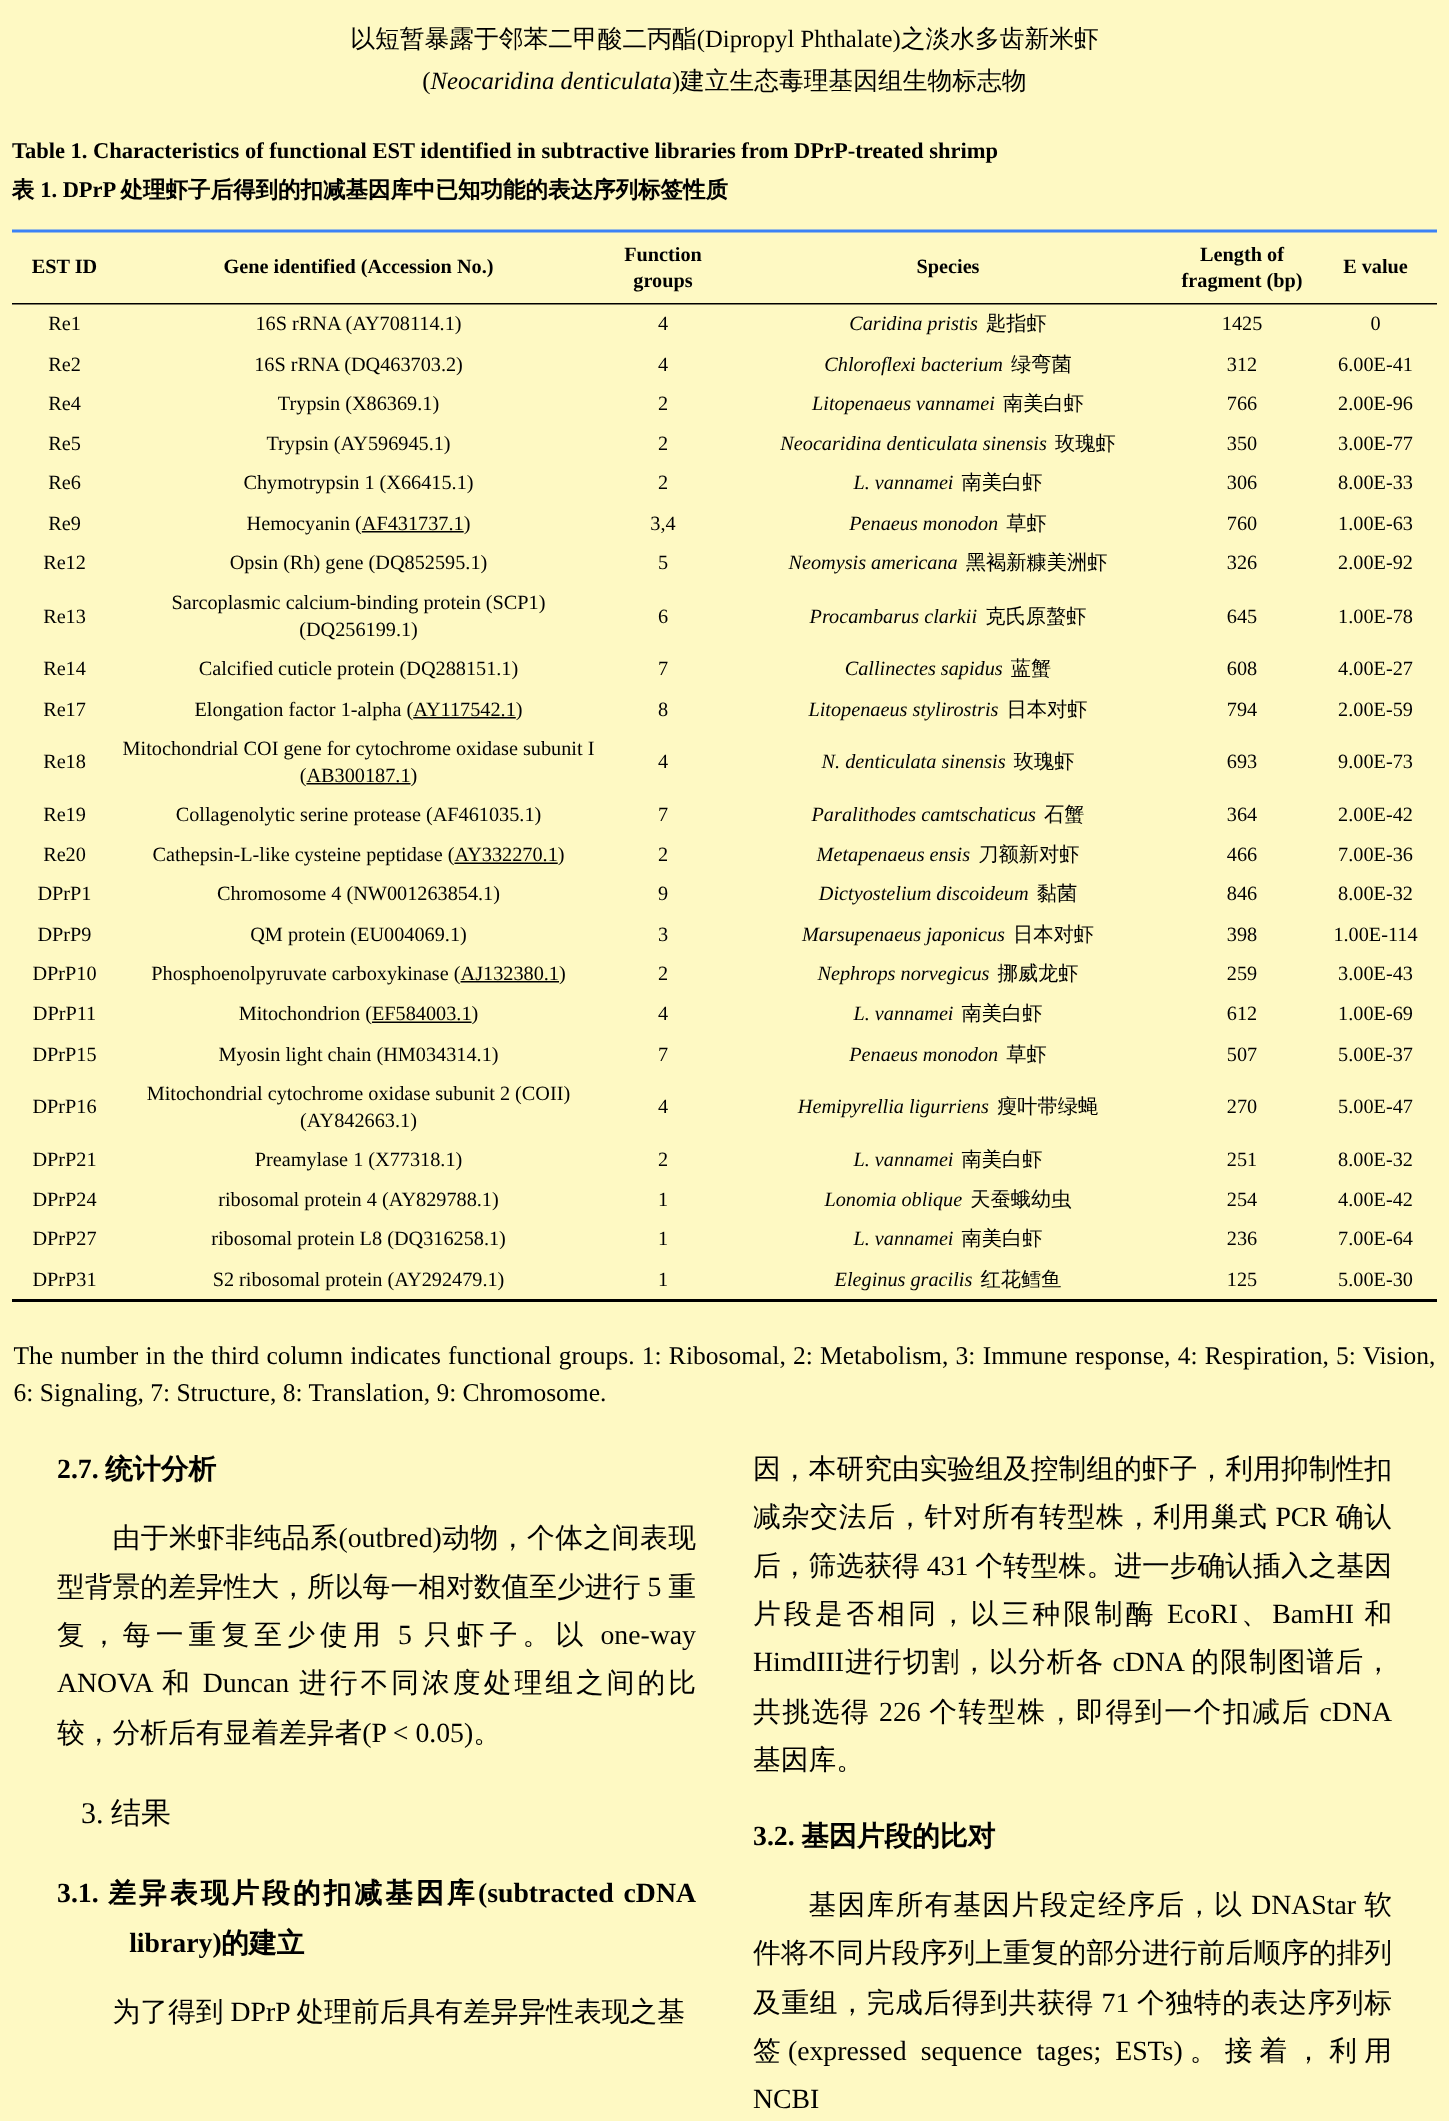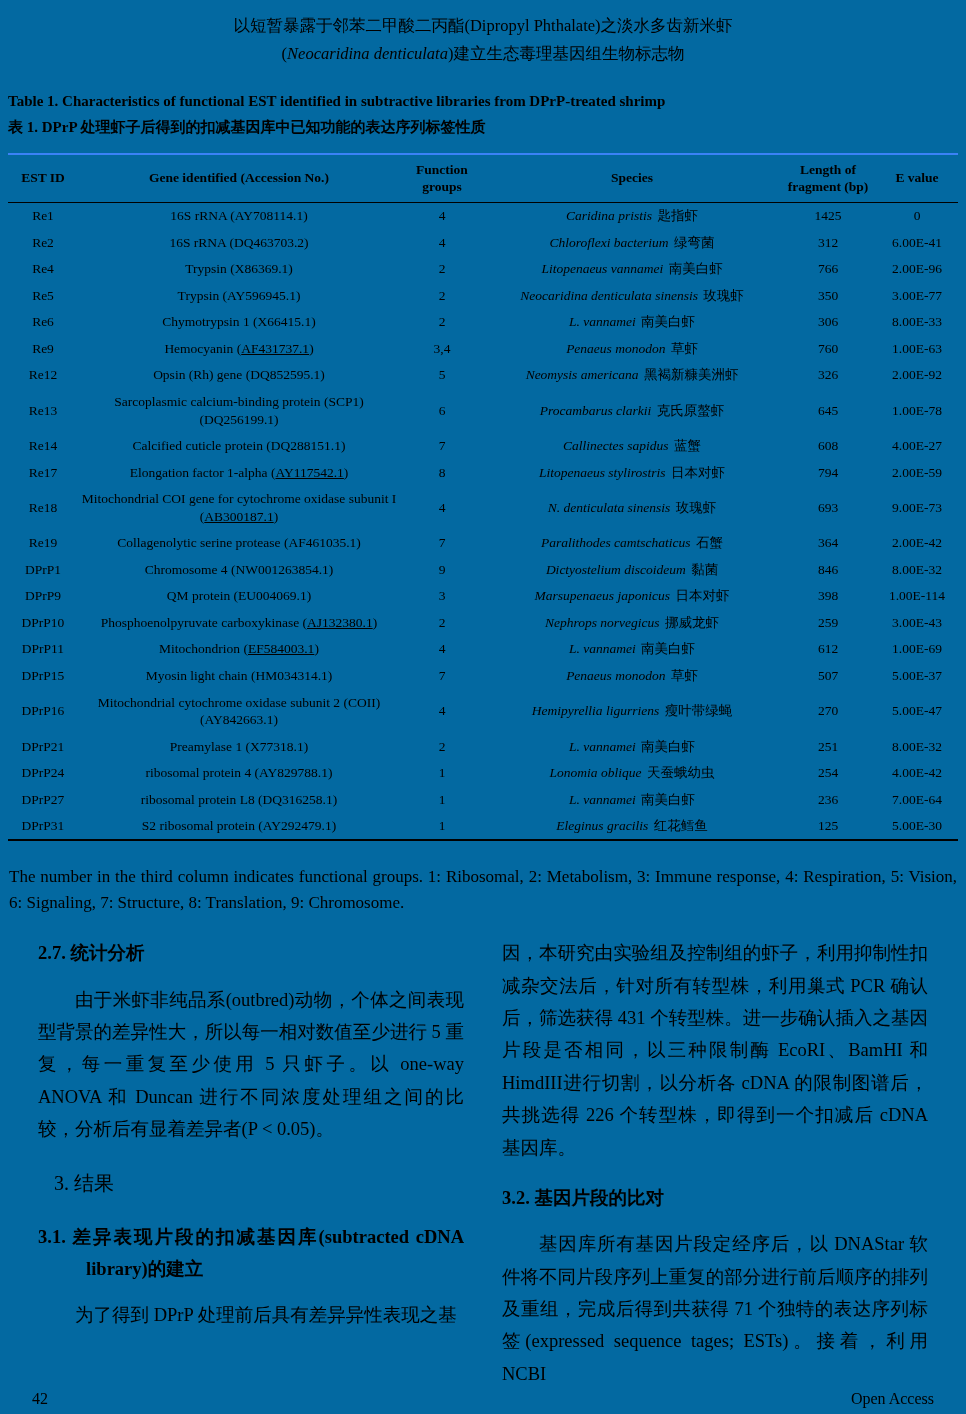--- a/index.html
+++ b/index.html
@@ -1,16 +1,16 @@
 <!DOCTYPE html>
 <html><head>
 <meta charset="utf-8">
 <style>
   html,body{margin:0;padding:0;background:#e9e9e9;}
-  .page{width:966px;height:1414px;margin:0 auto;background:#0369a1;color:#000;
+  .page{width:966px;height:1414px;margin:0 auto;background:#fef9c3;color:#000;
     font-family:"Liberation Serif","DejaVu Serif",serif;box-sizing:border-box;
     padding:10px 8px 10px;display:flex;flex-direction:column;overflow:hidden;}
   .doc-title{text-align:center;font-size:16.5px;line-height:1.7;margin-top:2px;}
   .caption{text-align:left;font-weight:bold;font-size:15px;line-height:1.75;margin-top:20px;}
   table.est{width:950px;margin:12px auto 0;border-collapse:collapse;font-size:13.5px;
     border-top:2px solid #3b82f6;border-bottom:2px solid #000;table-layout:fixed;}
   table.est th{border-bottom:1.2px solid #000;font-weight:bold;padding:6px 2px;line-height:1.3;vertical-align:middle;text-align:center;}
   table.est td{padding:4.5px 2px;text-align:center;vertical-align:middle;line-height:1.3;}
   .u{text-decoration:underline;}
   i.sp{font-style:italic;text-align:center;}
@@ -151,20 +151,28 @@
         </tr>
         <tr>
           <td>Re19</td>
           <td>Collagenolytic serine protease (AF461035.1)</td>
           <td>7</td>
           <td><i class="sp">Paralithodes camtschaticus</i><span class="sp-cn">石蟹</span></td>
           <td>364</td>
           <td>2.00E-42</td>
         </tr>
         <tr>
+          <td>Re20</td>
+          <td>Cathepsin-L-like cysteine peptidase (<span class="u">AY332270.1</span>)</td>
+          <td>2</td>
+          <td><i class="sp">Metapenaeus ensis</i><span class="sp-cn">刀额新对虾</span></td>
+          <td>466</td>
+          <td>7.00E-36</td>
+        </tr>
+        <tr>
           <td>DPrP1</td>
           <td>Chromosome 4 (NW001263854.1)</td>
           <td>9</td>
           <td><i class="sp">Dictyostelium discoideum</i><span class="sp-cn">黏菌</span></td>
           <td>846</td>
           <td>8.00E-32</td>
         </tr>
         <tr>
           <td>DPrP9</td>
           <td>QM protein (EU004069.1)</td>

